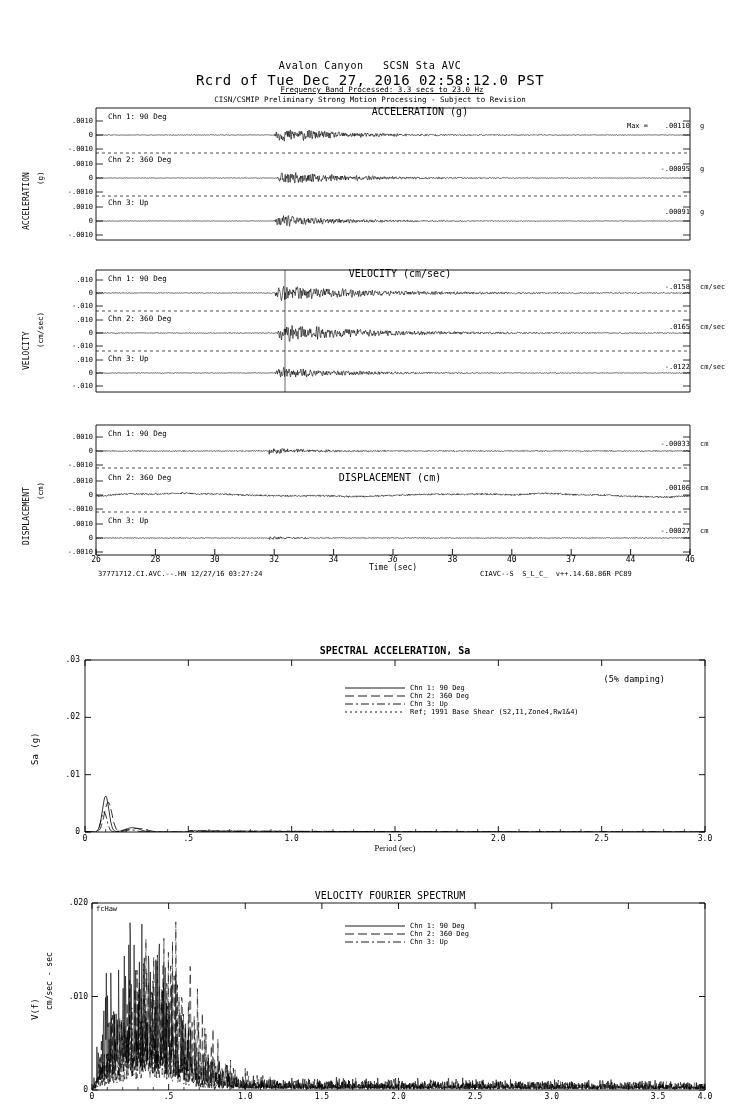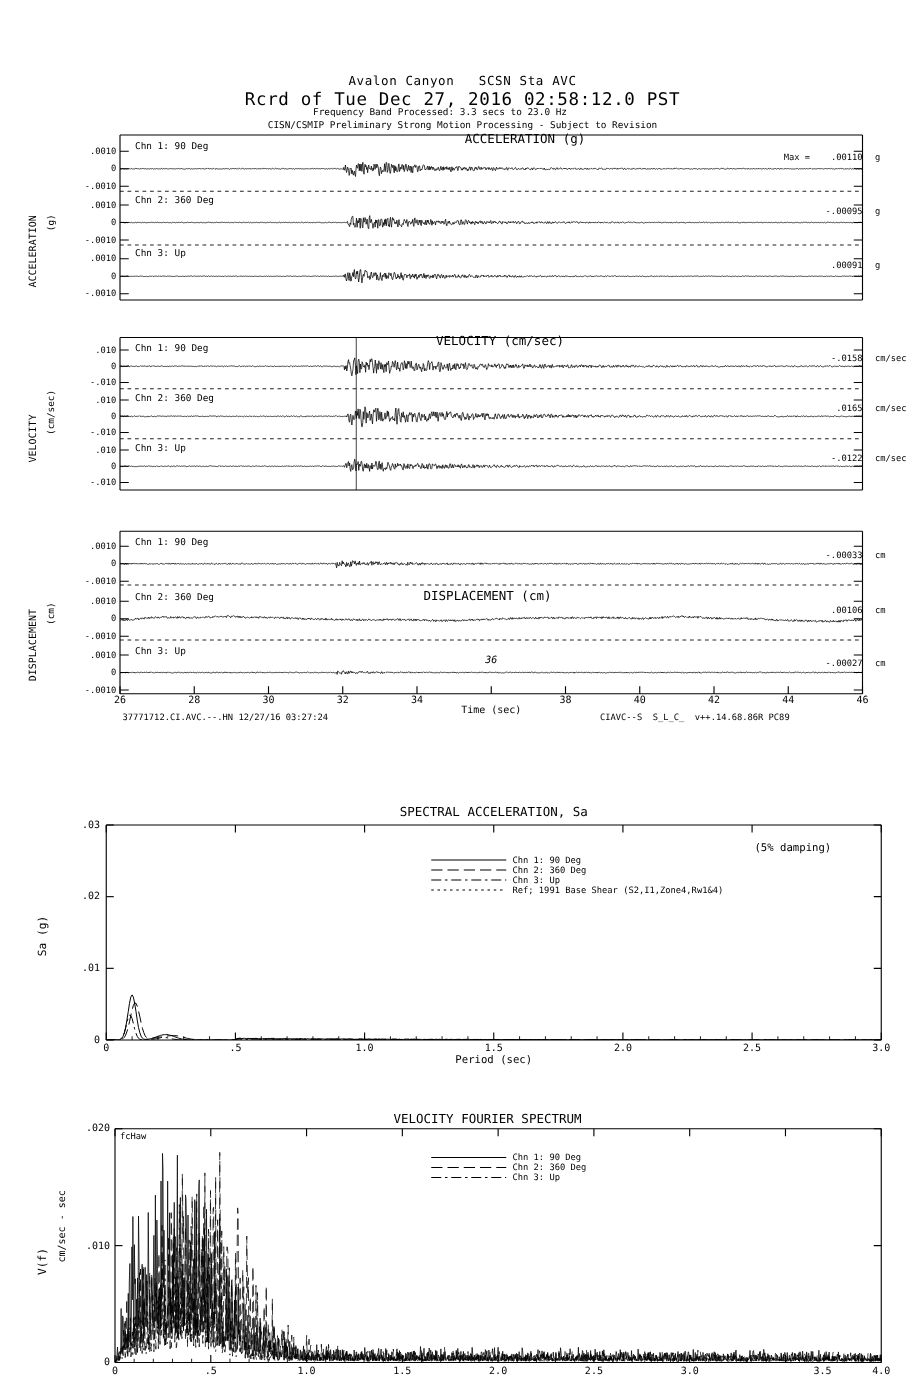--- a/index.html
+++ b/index.html
@@ -12,21 +12,21 @@
   svg{position:absolute;left:0;top:0;overflow:visible;}
   .ln{stroke:#000;fill:none;}
 </style>
 </head>
 <body>
 
 <div class="wrap">
 
   <div class="t c" style="left:370px;top:60px;font-size:10px;letter-spacing:.5px;">Avalon Canyon   SCSN Sta AVC</div>
   <div class="t c" style="left:370px;top:72px;font-size:14px;letter-spacing:.5px;">Rcrd of Tue Dec 27, 2016 02:58:12.0 PST</div>
-  <div class="t c" style="left:352px;top:85px;font-size:7.5px;">Frequency Band Processed: 3.3 secs to 23.0 Hz</div>
+  <div class="t c" style="left:382px;top:85px;font-size:7.5px;text-decoration:underline;">Frequency Band Processed: 3.3 secs to 23.0 Hz</div>
   <div class="t c" style="left:370px;top:95px;font-size:7.5px;">CISN/CSMIP Preliminary Strong Motion Processing - Subject to Revision</div>
 
   <svg width="739" height="1115">
     <defs>
       <clipPath id="clipA">
           <rect x="96" y="108" width="594" height="132"></rect>
         </clipPath>
       <clipPath id="clipV">
           <rect x="96" y="270" width="594" height="122"></rect>
         </clipPath>
@@ -371,35 +371,35 @@
   <div class="t" style="left:700px;top:484px;font-size:7px;">cm</div>
   <div class="t r" style="left:690px;top:527px;font-size:7px;">-.00027</div>
   <div class="t" style="left:700px;top:527px;font-size:7px;">cm</div>
 
   <div id="timeTickLabels">
       <div class="t c" style="left: 96px; top: 555px; font-size: 8px;">26</div>
       <div class="t c" style="left: 155.4px; top: 555px; font-size: 8px;">28</div>
       <div class="t c" style="left: 214.8px; top: 555px; font-size: 8px;">30</div>
       <div class="t c" style="left: 274.2px; top: 555px; font-size: 8px;">32</div>
       <div class="t c" style="left: 333.6px; top: 555px; font-size: 8px;">34</div>
-      <div class="t c" style="left: 393px; top: 523px; font-size: 8px; font-style: italic;">36</div>
+      <div class="t c" style="left: 393px; top: 555px; font-size: 8px; font-style: italic;">36</div>
       <div class="t c" style="left: 452.4px; top: 555px; font-size: 8px;">38</div>
       <div class="t c" style="left: 511.8px; top: 555px; font-size: 8px;">40</div>
-      <div class="t c" style="left: 571.2px; top: 555px; font-size: 8px;">42</div>
+      <div class="t c" style="left: 571.2px; top: 555px; font-size: 8px;">37</div>
       <div class="t c" style="left: 630.6px; top: 555px; font-size: 8px;">44</div>
       <div class="t c" style="left: 690px; top: 555px; font-size: 8px;">46</div>
     </div>
   <div class="t c" style="left:393px;top:563px;font-size:8px;">Time (sec)</div>
 
   <div class="t" style="left:98px;top:570px;font-size:7px;">37771712.CI.AVC.--.HN 12/27/16 03:27:24</div>
   <div class="t" style="left:480px;top:570px;font-size:7px;">CIAVC--S  S_L_C_  v++.14.68.86R PC89</div>
 
-  <div class="t c" style="left:395px;top:645px;font-size:10px;">SPECTRAL ACCELERATION, Sa</div>
+  <div class="t c" style="left:395px;top:645px;font-size:10px;font-weight:bold;">SPECTRAL ACCELERATION, Sa</div>
   <div class="t vert" style="left:30px;top:765px;transform:rotate(-90deg);font-size:9px;">Sa (g)</div>
-  <div class="t c" style="left:395px;top:843px;font-size:8.5px;">Period (sec)</div>
+  <div class="t c" style="left:395px;top:843px;font-size:8.5px;font-family:Liberation Serif, serif;">Period (sec)</div>
   <div class="t r" style="left:665px;top:674px;font-size:8.5px;">(5% damping)</div>
   <div id="saYLabels">
       <div class="t r" style="left: 80px; top: 827px; font-size: 8px;">0</div>
       <div class="t r" style="left: 80px; top: 769.667px; font-size: 8px;">.01</div>
       <div class="t r" style="left: 80px; top: 712.333px; font-size: 8px;">.02</div>
       <div class="t r" style="left: 80px; top: 655px; font-size: 8px;">.03</div>
     </div>
   <div id="saXLabels">
       <div class="t c" style="left: 85px; top: 834px; font-size: 8px;">0</div>
       <div class="t c" style="left: 188.333px; top: 834px; font-size: 8px;">.5</div>

